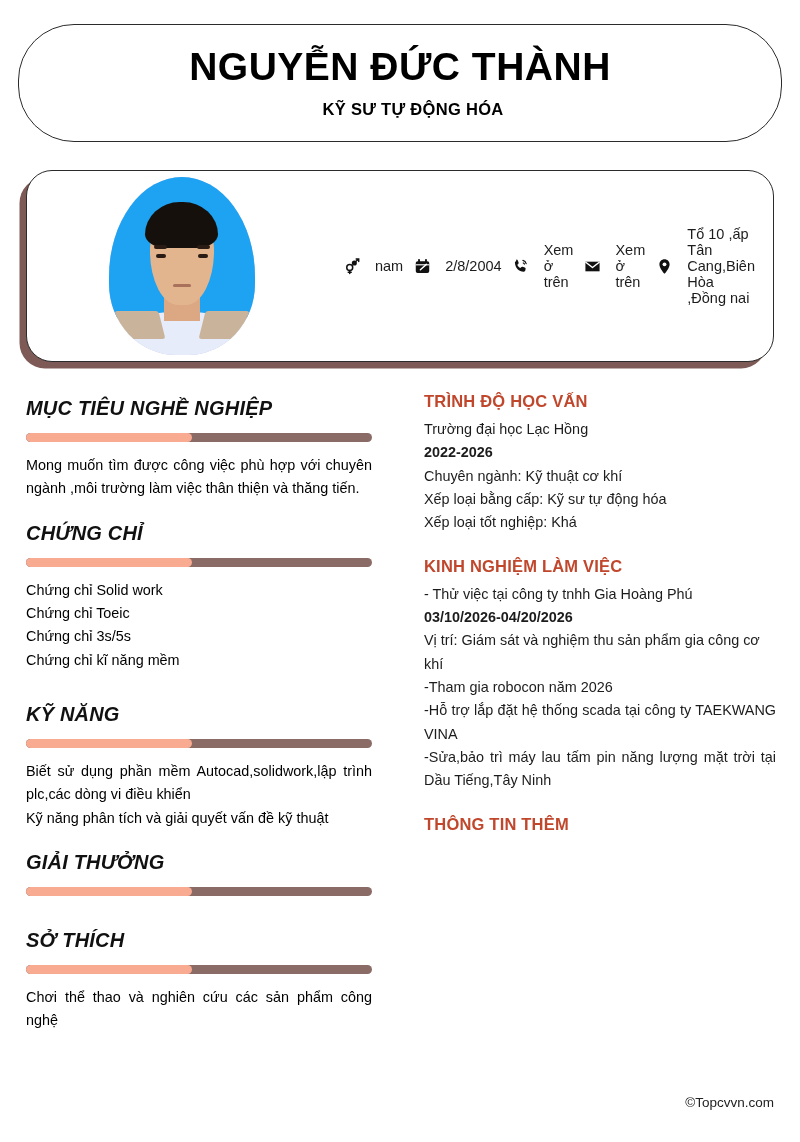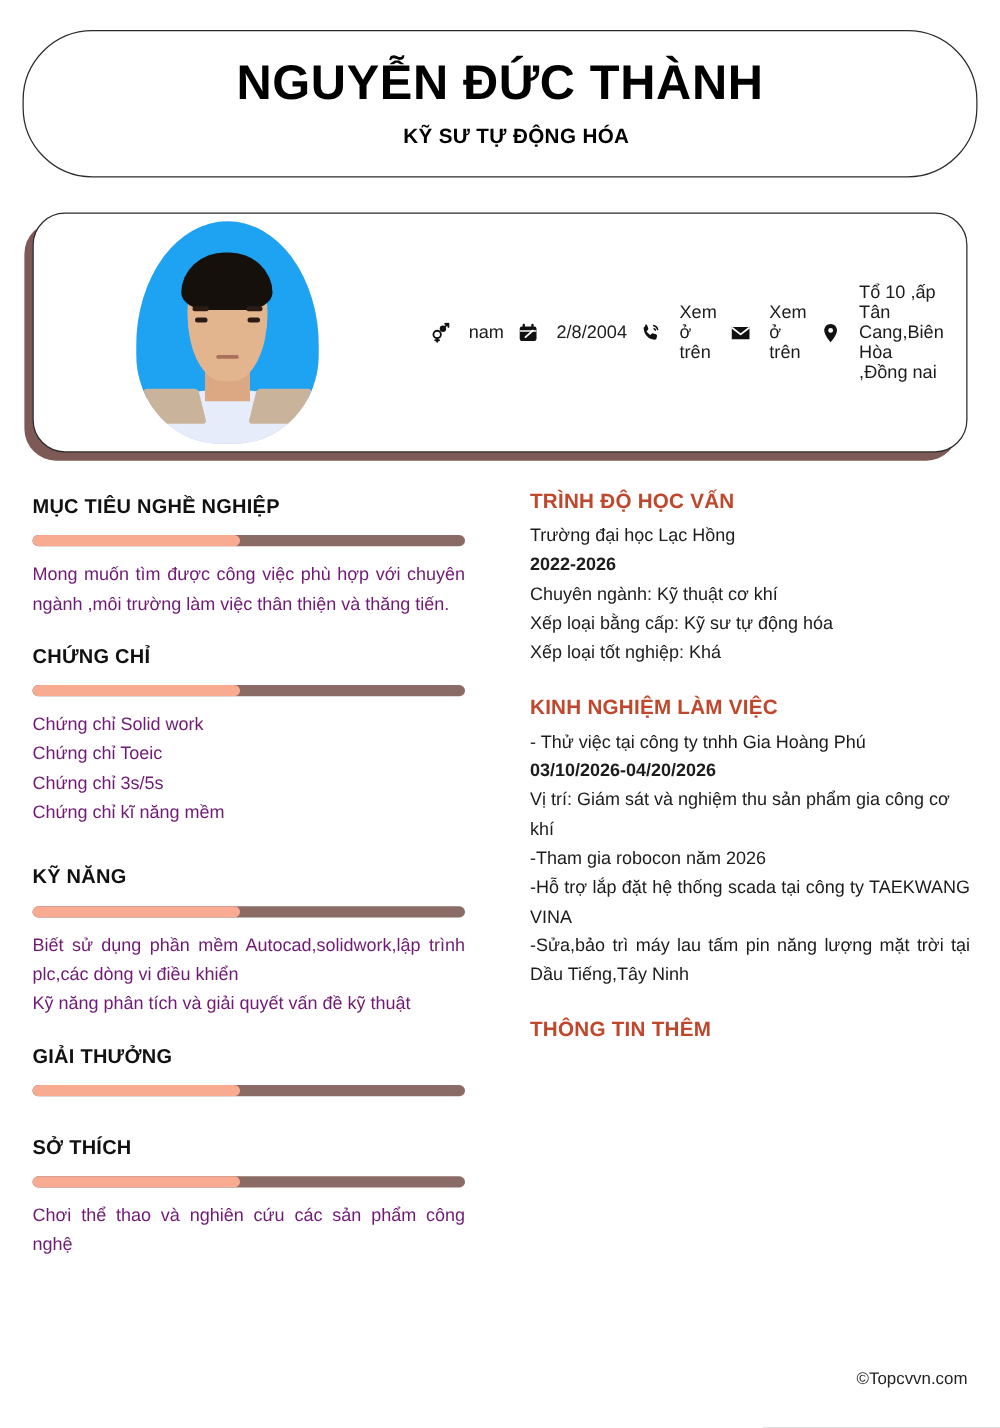--- a/index.html
+++ b/index.html
@@ -202,45 +202,46 @@
   .col-right {
     position: absolute;
     left: 424px;
     top: 392px;
     width: 352px;
   }
 
   
   .lsec { margin-bottom: 0; }
   .lsec-title {
-    font-size: 16px;
+    font-size: 20px;
     font-weight: bold;
     color: #111;
     letter-spacing: 0.2px;
     line-height: 1.2;
+    font-style: italic;
   }
   .bar {
     position: relative;
     height: 9px;
     border-radius: 5px;
     background: #8b6b66;
     margin-top: 13px;
     margin-bottom: 12px;
     overflow: hidden;
   }
   .bar .fill {
     position: absolute;
     left: 0; top: 0; bottom: 0;
     background: #f9ab92;
     border-radius: 5px;
   }
   .lbody {
     font-size: 14.4px;
     line-height: 1.62;
-    color: #701a75;
+    color: #000000;
   }
   .lbody.justify { text-align: justify; }
   .lbody .ln { display: block; }
   .gap-lg { height: 30px; }
   .gap-md { height: 20px; }
 
   
   .rsec-title {
     font-size: 16.5px;
     font-weight: bold;

